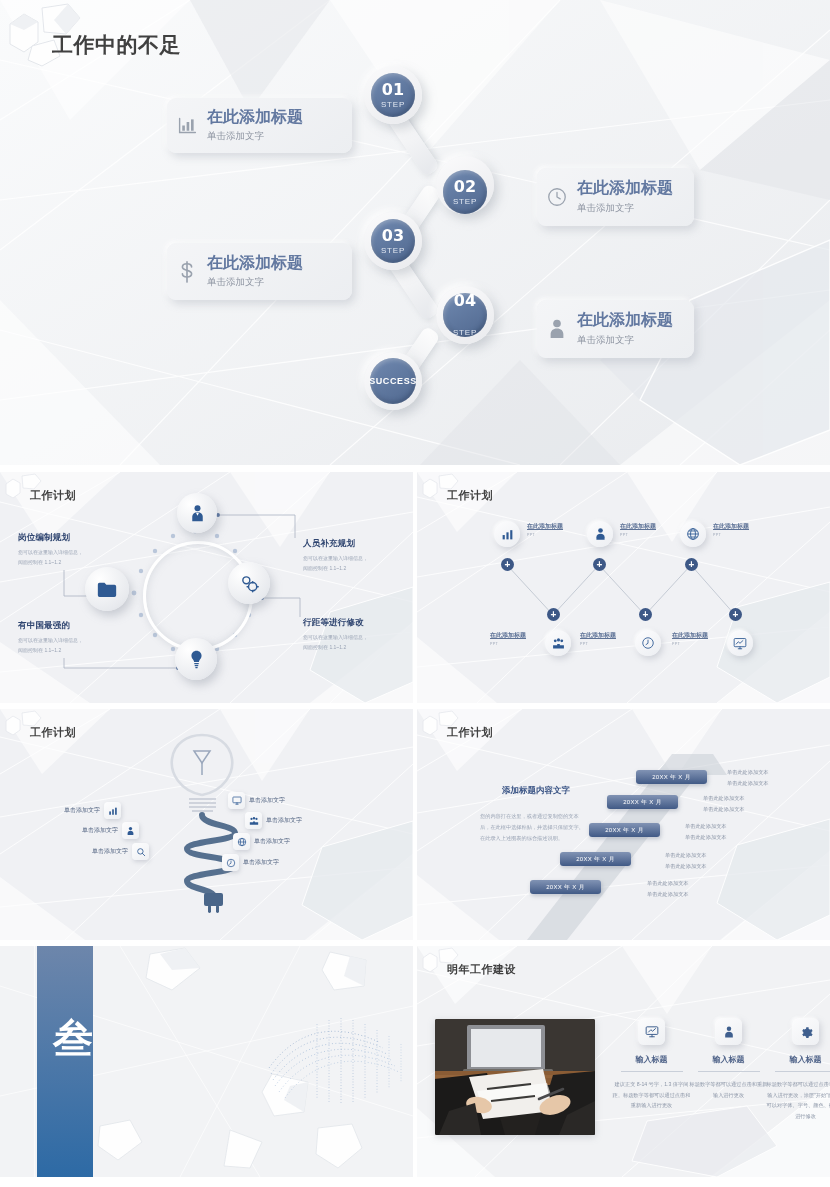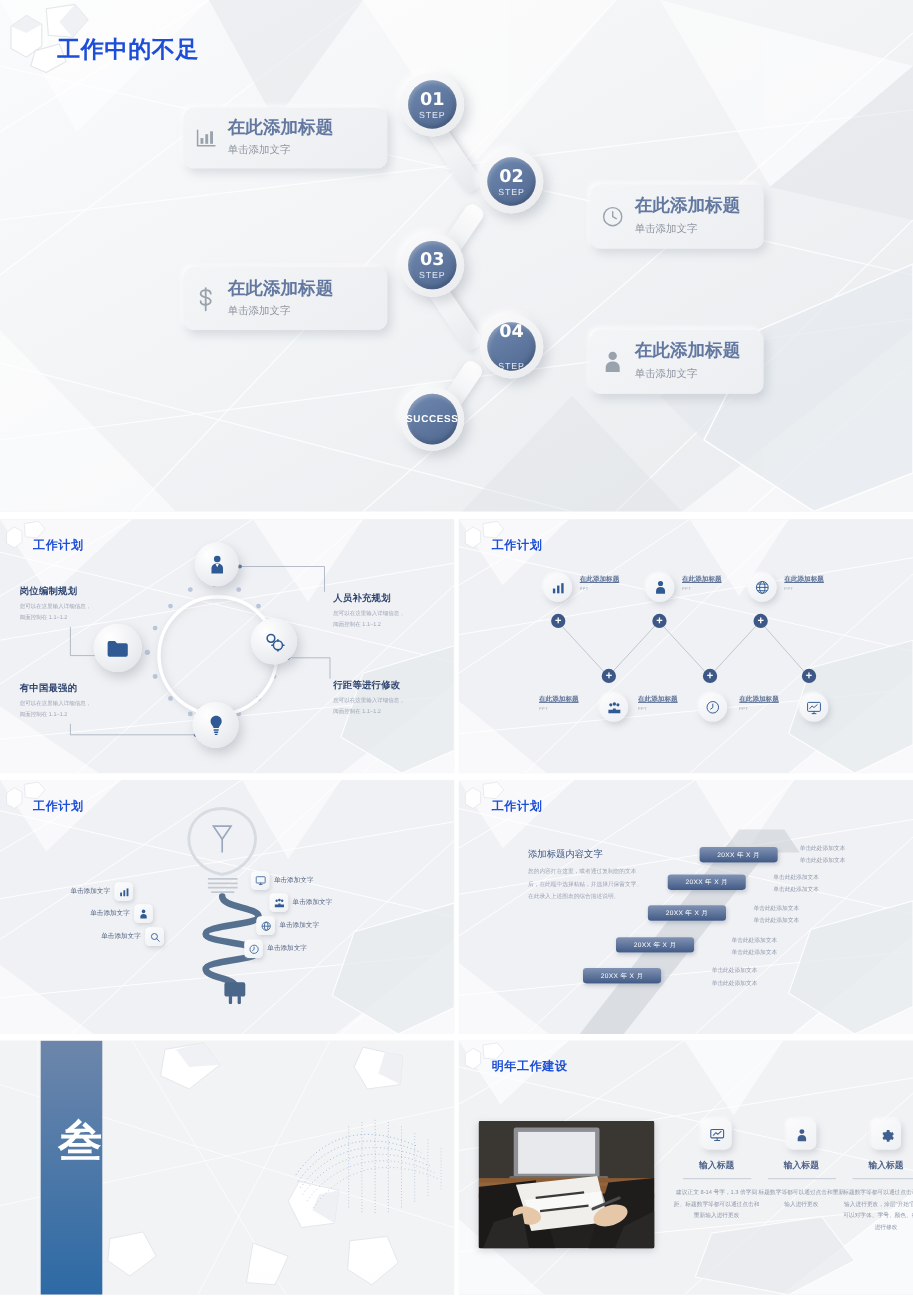--- a/index.html
+++ b/index.html
@@ -4,21 +4,21 @@
 <style>
   html,body{margin:0;padding:0;background:#ffffff;}
   body{width:830px;height:1187px;font-family:"Liberation Sans","DejaVu Sans",sans-serif;overflow:hidden;}
   .sheet{position:relative;width:830px;height:1187px;background:#ffffff;}
 
   
   .slide{position:absolute;overflow:hidden;background:#f2f3f5;}
   .bg{position:absolute;inset:0;overflow:hidden;}
   .bg svg{position:absolute;inset:0;width:100%;height:100%;display:block;}
 
-  .slide-title{position:absolute;color:#1d4ed8;font-weight:bold;letter-spacing:.5px;white-space:nowrap;z-index:6;}
+  .slide-title{position:absolute;color:#404040;font-weight:bold;letter-spacing:.5px;white-space:nowrap;z-index:6;}
 
   
   .cubes{position:absolute;z-index:4;pointer-events:none;}
 
   
   #s1{left:0;top:0;width:830px;height:465px;}
   #s1 .slide-title{left:52px;top:31px;font-size:21px;}
   .card{position:absolute;border-radius:9px;background:linear-gradient(145deg,#f4f5f7,#eceef1);
         box-shadow:3px 4px 9px rgba(140,148,160,.28), -2px -2px 5px rgba(255,255,255,.9);
         display:flex;align-items:center;z-index:7;}
@@ -79,21 +79,21 @@
   .b-chip{width:17px;height:17px;border-radius:4px;background:linear-gradient(145deg,#fdfdfe,#eef0f3);
         box-shadow:1px 2px 4px rgba(145,152,165,.35);display:flex;align-items:center;justify-content:center;flex:none;}
 
   
   .stair{position:absolute;height:14px;border-radius:3px;z-index:7;
         background:linear-gradient(180deg,#8193b4,#415a86);box-shadow:1px 2px 4px rgba(120,130,150,.4);
         display:flex;align-items:center;justify-content:center;color:#fff;font-size:6px;letter-spacing:.3px;}
   .st-note{position:absolute;z-index:7;font-size:5.2px;color:#8e98a9;line-height:2.1;}
   .st-head{position:absolute;z-index:7;}
   .st-head h4{margin:0;font-size:8.5px;color:#3c5versa;}
-  .st-head h4{margin:0;font-size:8.5px;color:#3c5686;font-weight:normal;}
+  .st-head h4{margin:14px;font-size:8.5px;color:#3c5686;font-weight:bold;text-align:right;}
   .st-head p{margin:5px 0 0;font-size:5.2px;color:#9aa4b5;line-height:2.1;width:104px;}
 
   
   #s6 .bar{position:absolute;left:37px;top:0;width:56px;height:231px;
         background:linear-gradient(180deg,#6d86ab,#2d6aa5);z-index:6;}
   #s6 .bar::after{content:"";position:absolute;left:-3px;top:0;width:1px;height:100%;background:rgba(255,255,255,.55);}
   .s6-kanji{position:absolute;left:52px;top:72px;width:42px;text-align:center;color:#ffffff;
         font-size:40px;font-family:"DejaVu Serif",serif;font-weight:bold;z-index:8;line-height:1;}
   .s6-txt{position:absolute;left:154px;top:92px;z-index:8;}
   .s6-txt .zh{font-size:19px;color:#4b5d79;font-weight:bold;letter-spacing:2px;}
@@ -172,21 +172,21 @@
   <div class="connector" style="left:406px;top:182px;width:18px;height:70px;transform:rotate(34deg);transform-origin:center;"></div>
   <div class="connector" style="left:404px;top:252px;width:18px;height:70px;transform:rotate(-34deg);transform-origin:center;"></div>
   <div class="connector" style="left:406px;top:325px;width:18px;height:66px;transform:rotate(34deg);transform-origin:center;"></div>
 
   <div class="node" style="left:364px;top:66px;width:58px;height:58px;">
     <div class="core" style="width:44px;height:44px;">
       <span class="n-num">01</span>
       <span class="n-lab">STEP</span>
     </div>
   </div>
-  <div class="node" style="left:436px;top:136px;width:58px;height:58px;">
+  <div class="node" style="left:436px;top:156px;width:58px;height:58px;align-items:flex-end;">
     <div class="core" style="width:44px;height:44px;">
       <span class="n-num">02</span>
       <span class="n-lab">STEP</span>
     </div>
   </div>
   <div class="node" style="left:364px;top:212px;width:58px;height:58px;">
     <div class="core" style="width:44px;height:44px;">
       <span class="n-num">03</span>
       <span class="n-lab">STEP</span>
     </div>

